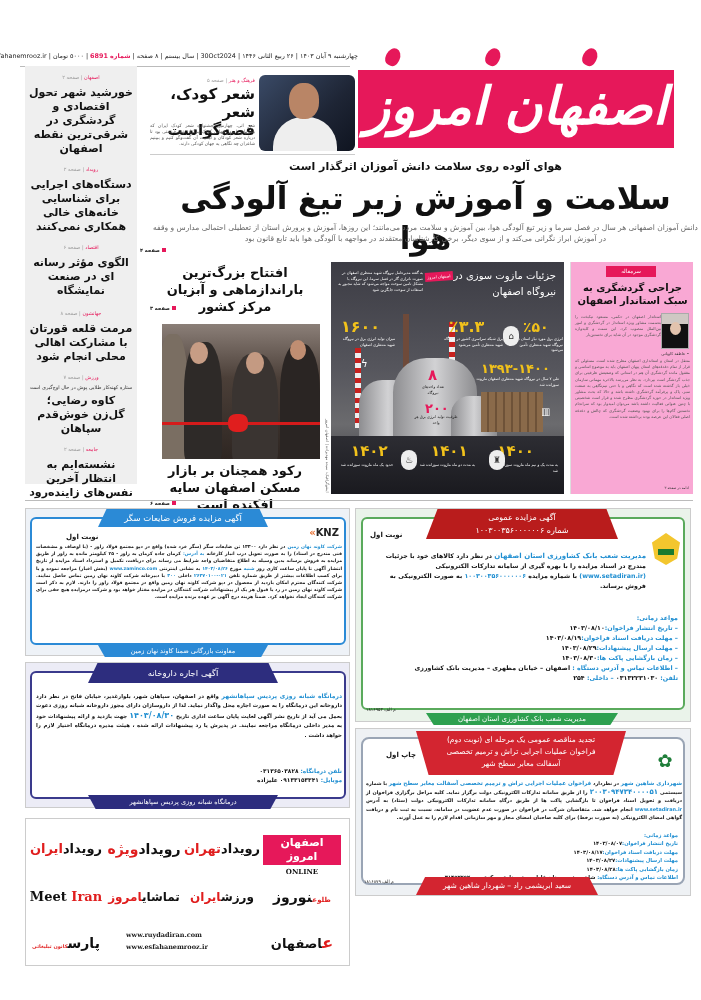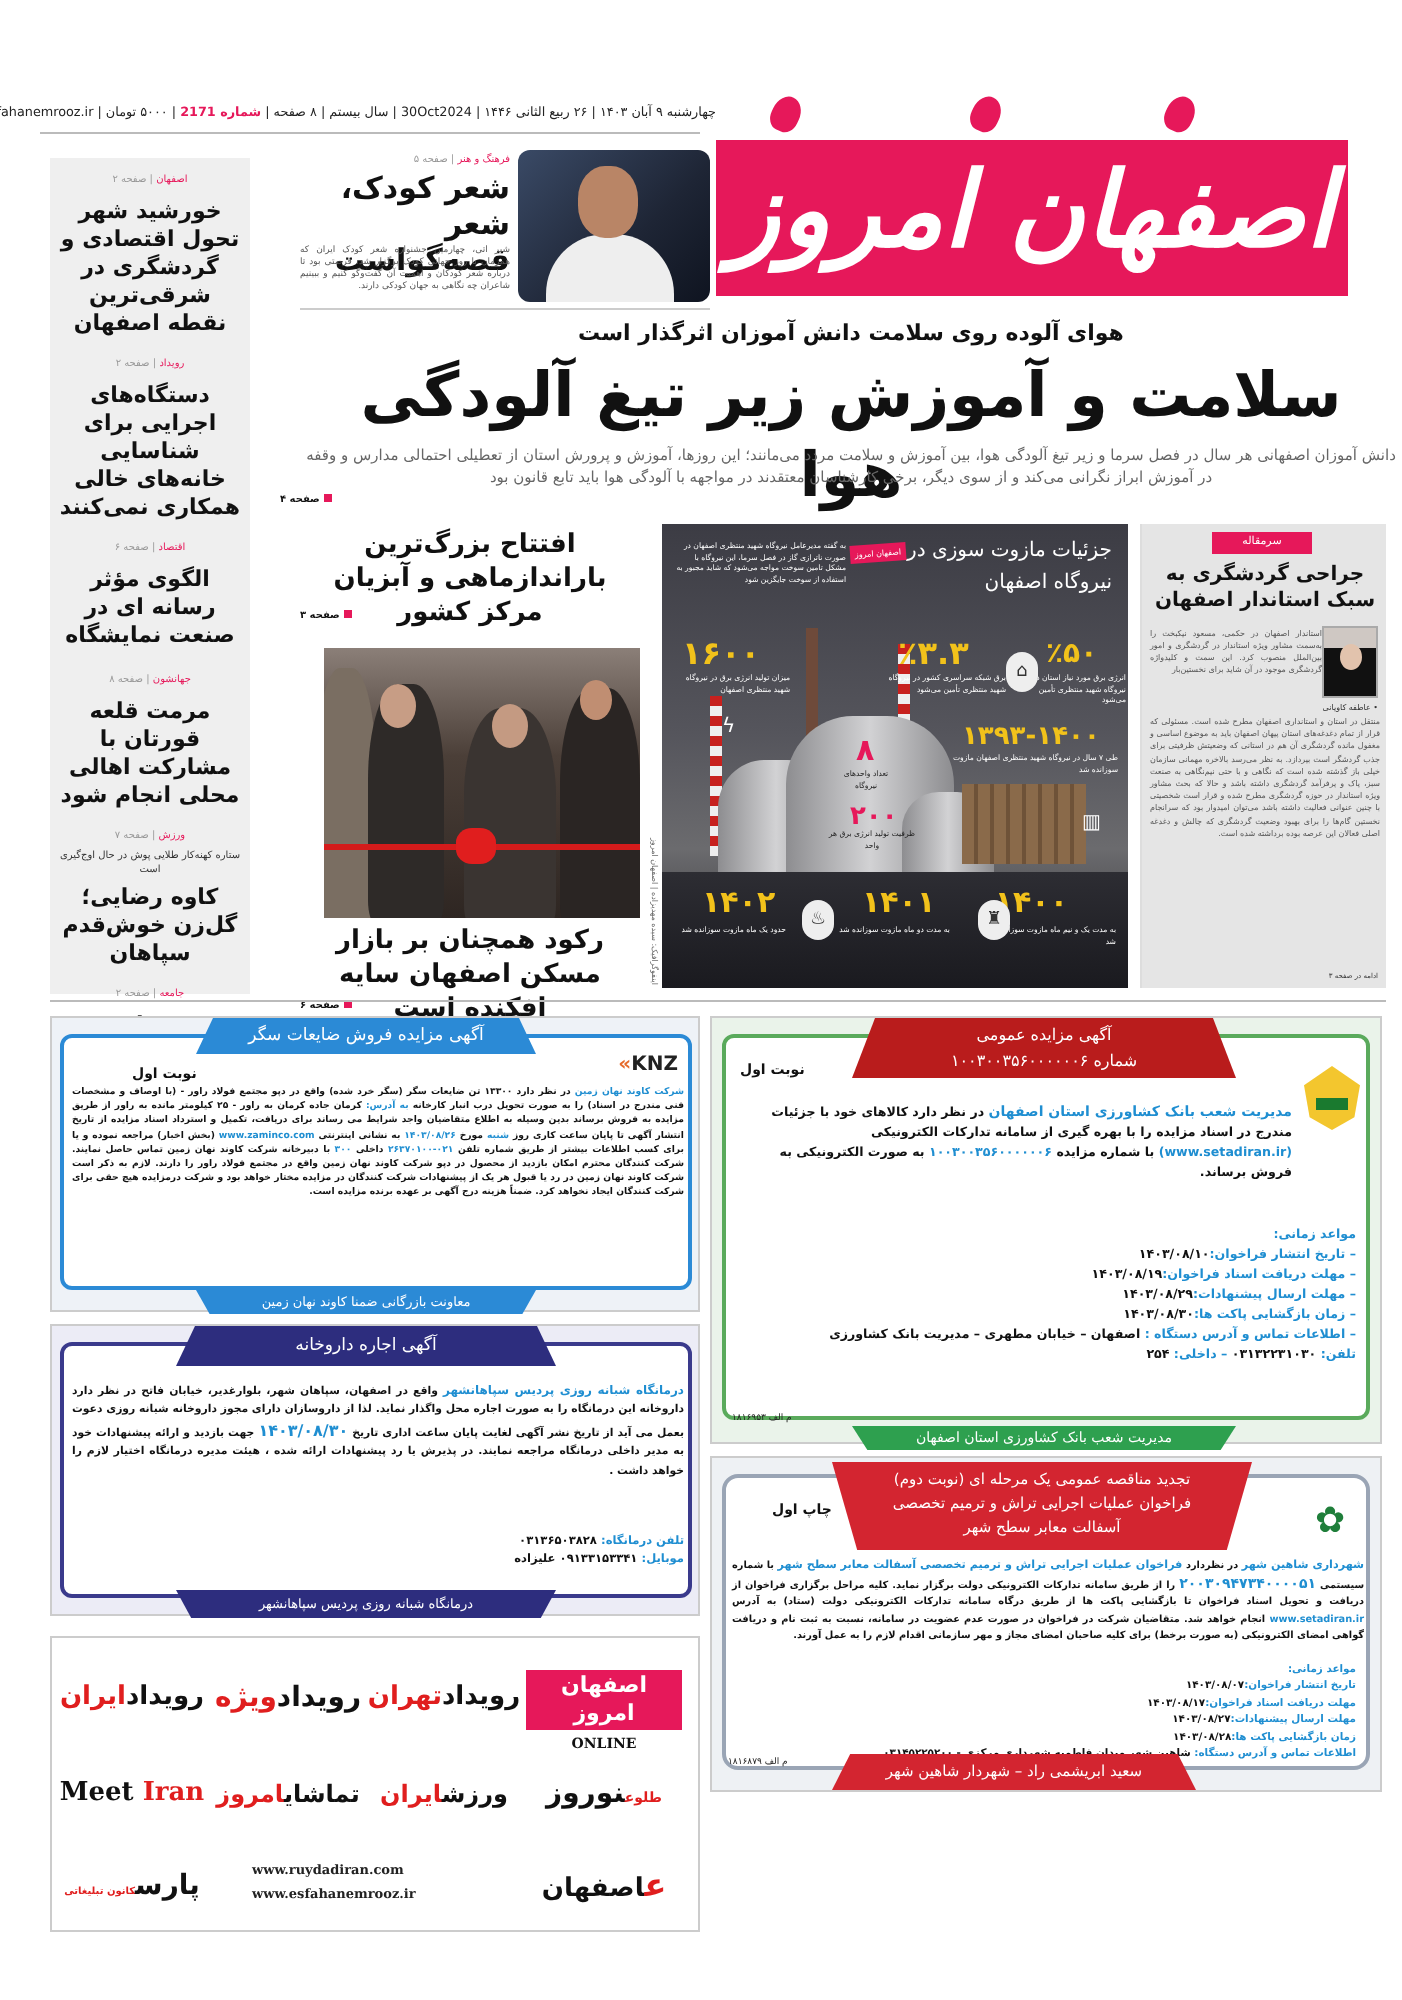--- a/index.html
+++ b/index.html
@@ -7,21 +7,21 @@
 .abs{position:absolute}
 
 .logo{left:358px;top:48px;width:343px;height:100px;}
 .logo-bar{position:absolute;left:0;top:22px;width:316px;height:78px;background:#e6185a;}
 .logo-text{position:absolute;left:0;top:18px;width:316px;height:80px;color:#fff;font-family:"DejaVu Serif",serif;font-size:52px;font-weight:bold;font-style:italic;text-align:center;line-height:80px;letter-spacing:-2px}
 .logo-dot{position:absolute;width:14px;height:18px;background:#e6185a;border-radius:50% 50% 40% 40%;transform:rotate(25deg)}
 .dateline{left:8px;top:52px;width:350px;font-size:6.4px;color:#222;white-space:nowrap;text-align:right;direction:rtl}
 .dateline .red{color:#e6185a;font-weight:bold}
 .date-rule{left:20px;top:66px;width:330px;height:1px;background:#bbb}
 
-.leftcol{left:25px;top:79px;width:100px;height:418px;background:#efefef}
+.leftcol{left:25px;top:66px;width:112px;height:418px;background:#efefef}
 .lc-item{text-align:center;padding:0 4px}
 .lc-kicker{font-size:5px;color:#999;margin-top:8px}
 .lc-kicker b{color:#e6185a;font-weight:normal}
 .lc-title{font-size:11px;font-weight:bold;line-height:14px;margin-top:6px;color:#111}
 .lc-sub{font-size:5px;color:#333;margin-top:4px;line-height:7px}
 
 .feat{left:150px;top:75px;width:205px;height:78px}
 .feat-photo{position:absolute;right:0;top:0;width:96px;height:76px;background:linear-gradient(135deg,#3a4a66,#1e2535 60%,#0f1420);border-radius:6px;overflow:hidden}
 .feat-photo .face{position:absolute;left:30px;top:8px;width:30px;height:36px;background:#b98566;border-radius:45%}
 .feat-photo .suit{position:absolute;left:14px;top:42px;width:64px;height:40px;background:#eee;border-radius:30px 30px 0 0}
@@ -52,21 +52,21 @@
 .info-badge{position:absolute;left:94px;top:10px;width:28px;height:9px;background:#e6185a;color:#fff;font-size:4px;text-align:center;line-height:9px;transform:rotate(-4deg)}
 .info-intro{position:absolute;left:6px;top:8px;width:86px;font-size:3.8px;color:#fff;line-height:5.5px;text-align:right}
 .info-num{position:absolute;color:#f2c21b;font-weight:bold;font-size:16px;line-height:18px;white-space:nowrap}
 .info-cap{position:absolute;color:#fff;font-size:3.8px;line-height:5.5px;text-align:right}
 .tower{position:absolute;background:linear-gradient(90deg,#8d8d90,#d2d2d4 50%,#8c8c8f);border-radius:40% 40% 4px 4px}
 .chimney{position:absolute;width:6px;background:repeating-linear-gradient(180deg,#c7211e 0 5px,#eee 5px 10px)}
 .bottom-band{position:absolute;left:0;bottom:0;width:233px;height:58px;background:linear-gradient(180deg,#2d2d33,#1a1a1f)}
 .ico-circ{position:absolute;width:16px;height:20px;background:#eee;border-radius:8px;color:#333;font-size:9px;text-align:center;line-height:20px}
 .info-year{position:absolute;color:#f2c21b;font-weight:bold;font-size:15px;white-space:nowrap}
 
-.opinion{left:570px;top:262px;width:123px;height:232px;background:#e5e5e5;border-left:1px solid #ddd}
+.opinion{left:570px;top:262px;width:123px;height:232px;background:#f9a8d4;border-left:1px solid #ddd}
 .op-tag{position:absolute;left:35px;top:4px;width:50px;height:11px;background:#e6185a;color:#fff;font-size:5.5px;text-align:center;line-height:11px}
 .op-title{position:absolute;left:2px;top:19px;width:119px;text-align:center;font-size:10px;font-weight:bold;line-height:13px}
 .op-photo{position:absolute;right:4px;top:51px;width:28px;height:36px;background:linear-gradient(180deg,#cfc8c3 0 30%,#111 30%);border:1px solid #aaa}
 .op-photo::after{content:"";position:absolute;left:8px;top:8px;width:11px;height:13px;background:#e2c3ad;border-radius:50%}
 .op-author{position:absolute;right:4px;top:89px;font-size:4px;color:#333}
 .op-body{position:absolute;left:4px;top:52px;width:86px;font-size:4px;color:#555;line-height:6px;text-align:justify}
 .op-body2{position:absolute;left:4px;top:96px;width:115px;font-size:4px;color:#555;line-height:6.2px;text-align:justify}
 .op-cont{position:absolute;right:4px;top:224px;font-size:3.5px;color:#333}
 .hr-main{left:25px;top:500px;width:668px;height:1px;background:#bbb}
 
@@ -114,21 +114,21 @@
 <div class="abs logo">
   <div class="logo-bar"></div>
   <div class="logo-dot" style="left:28px;top:0px"></div>
   <div class="logo-dot" style="left:128px;top:0px"></div>
   <div class="logo-dot" style="left:225px;top:0px"></div>
   <div class="logo-text">اصفهان امروز</div>
 </div>
 
 <div class="abs dateline">
   <span>چهارشنبه ۹ آبان ۱۴۰۳ | ۲۶ ربیع الثانی ۱۴۴۶ | 30Oct2024 | سال بیستم | ۸ صفحه |</span>
-  <span class="red">شماره 2171</span>
+  <span class="red">شماره 6891</span>
   <span>| ۵۰۰۰ تومان |</span>
   <span>www.esfahanemrooz.ir</span>
 </div>
 <div class="abs date-rule"></div>
 
 <div class="abs leftcol">
   <div class="lc-item">
     <div class="lc-kicker"><b>اصفهان</b> | <span>صفحه ۲</span></div>
     <div class="lc-title">خورشید شهر تحول اقتصادی و گردشگری در شرقی‌ترین نقطه اصفهان</div>
   </div>

